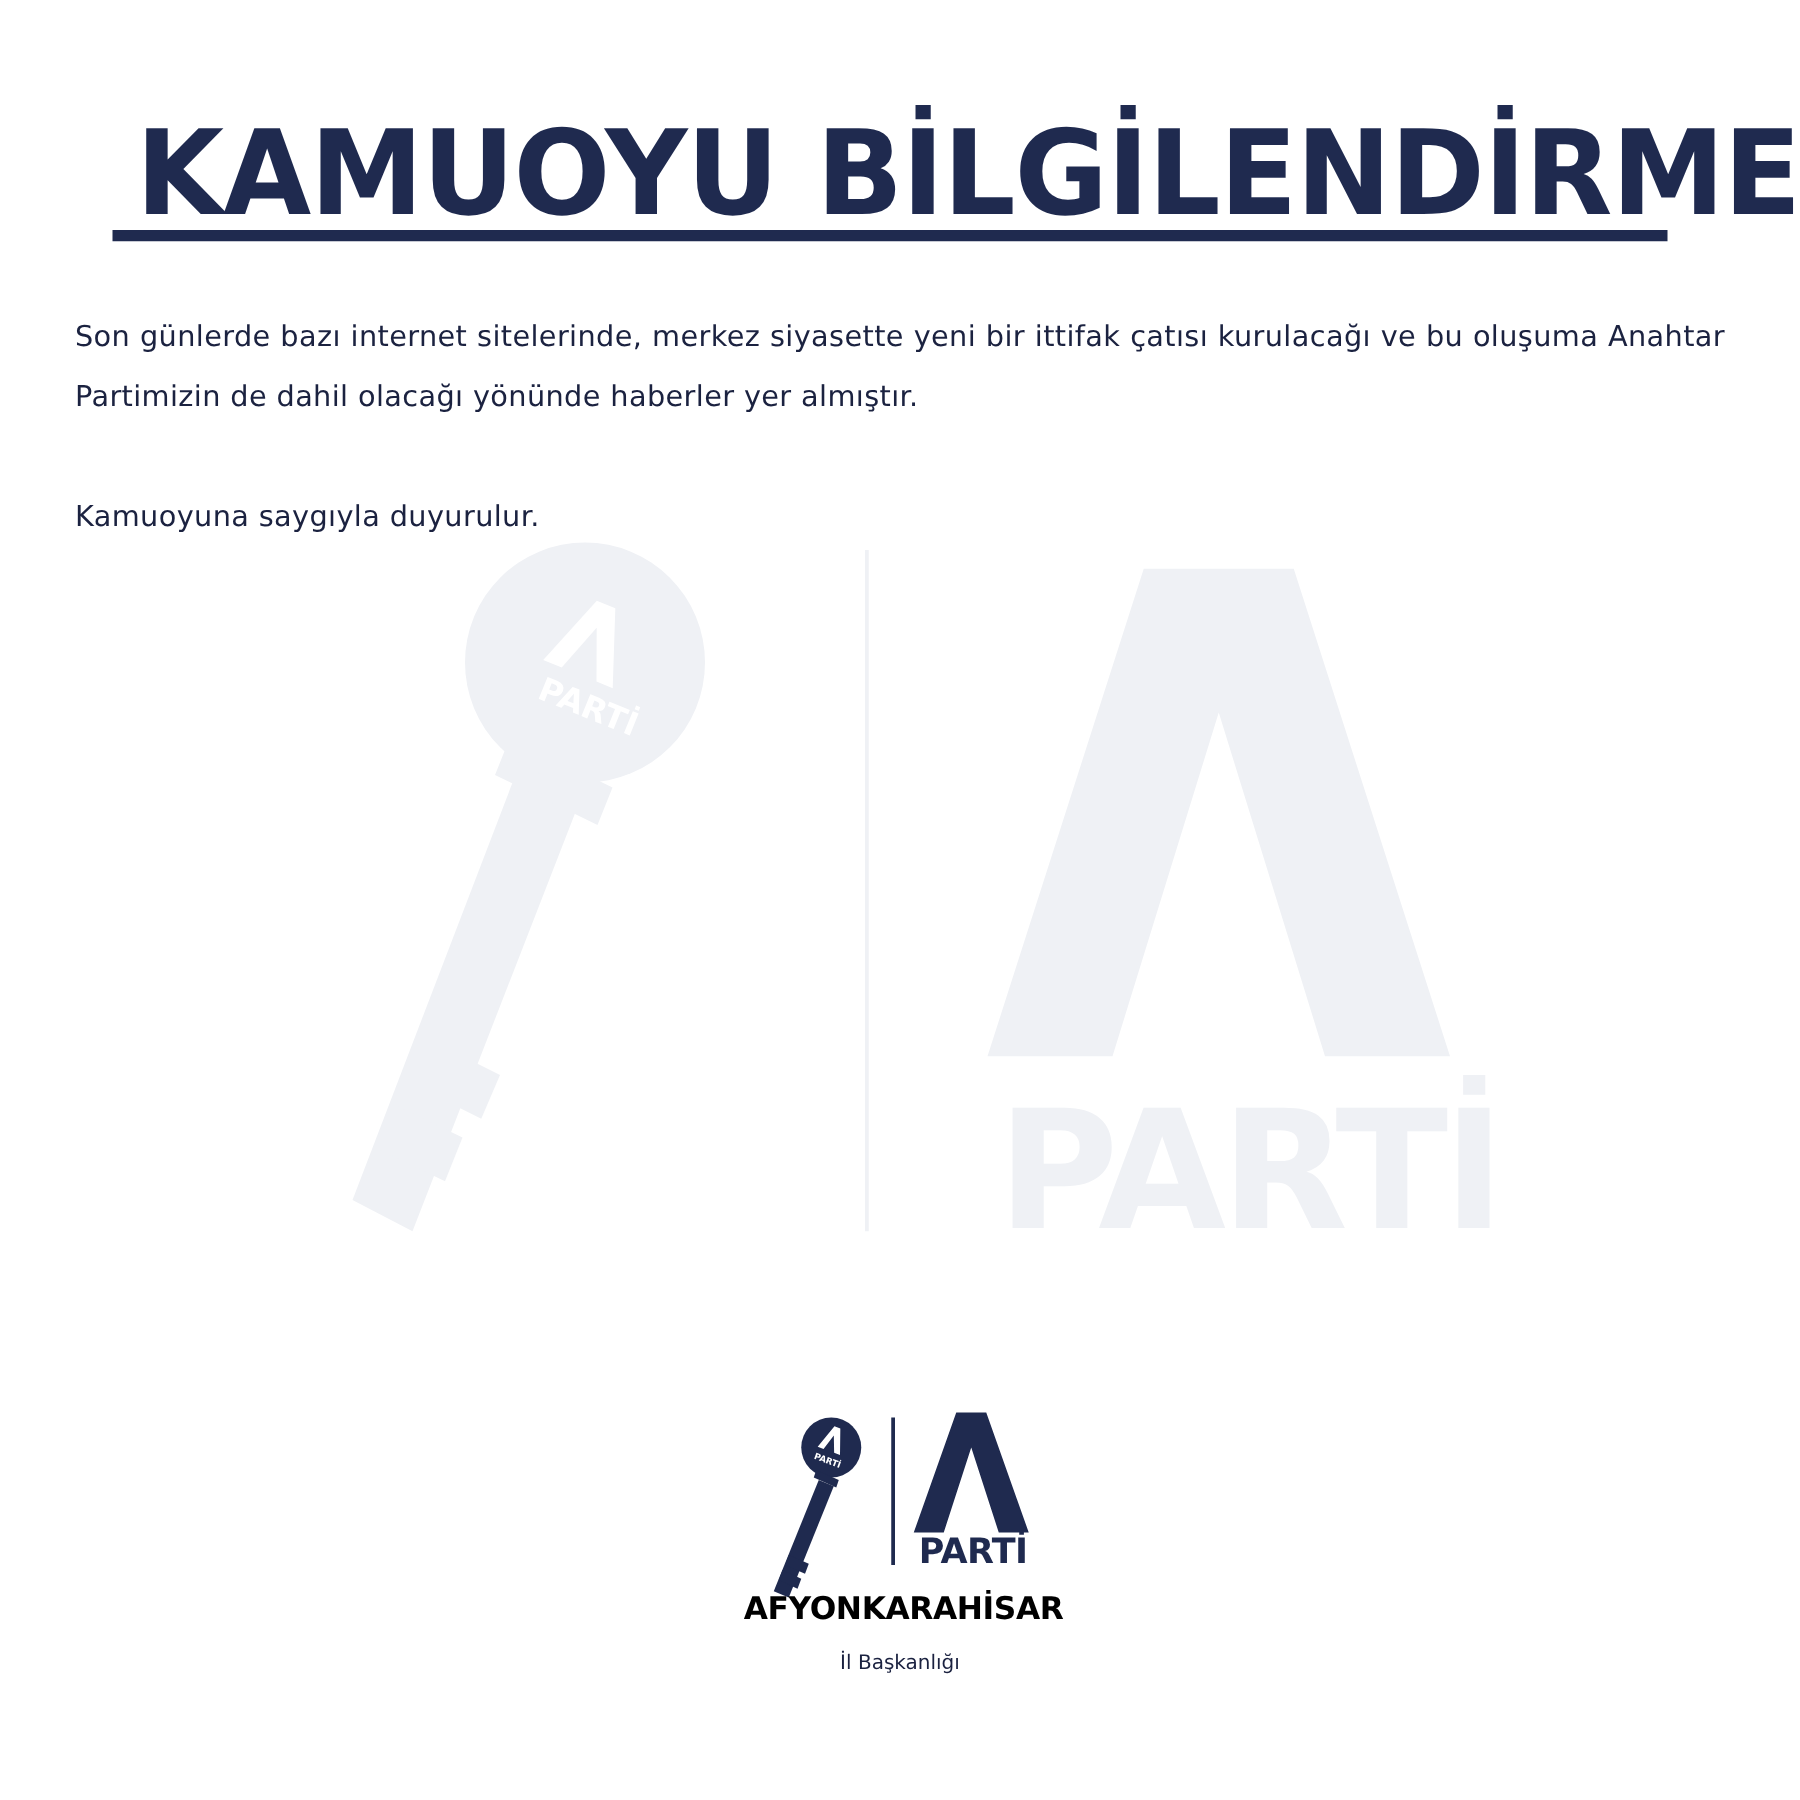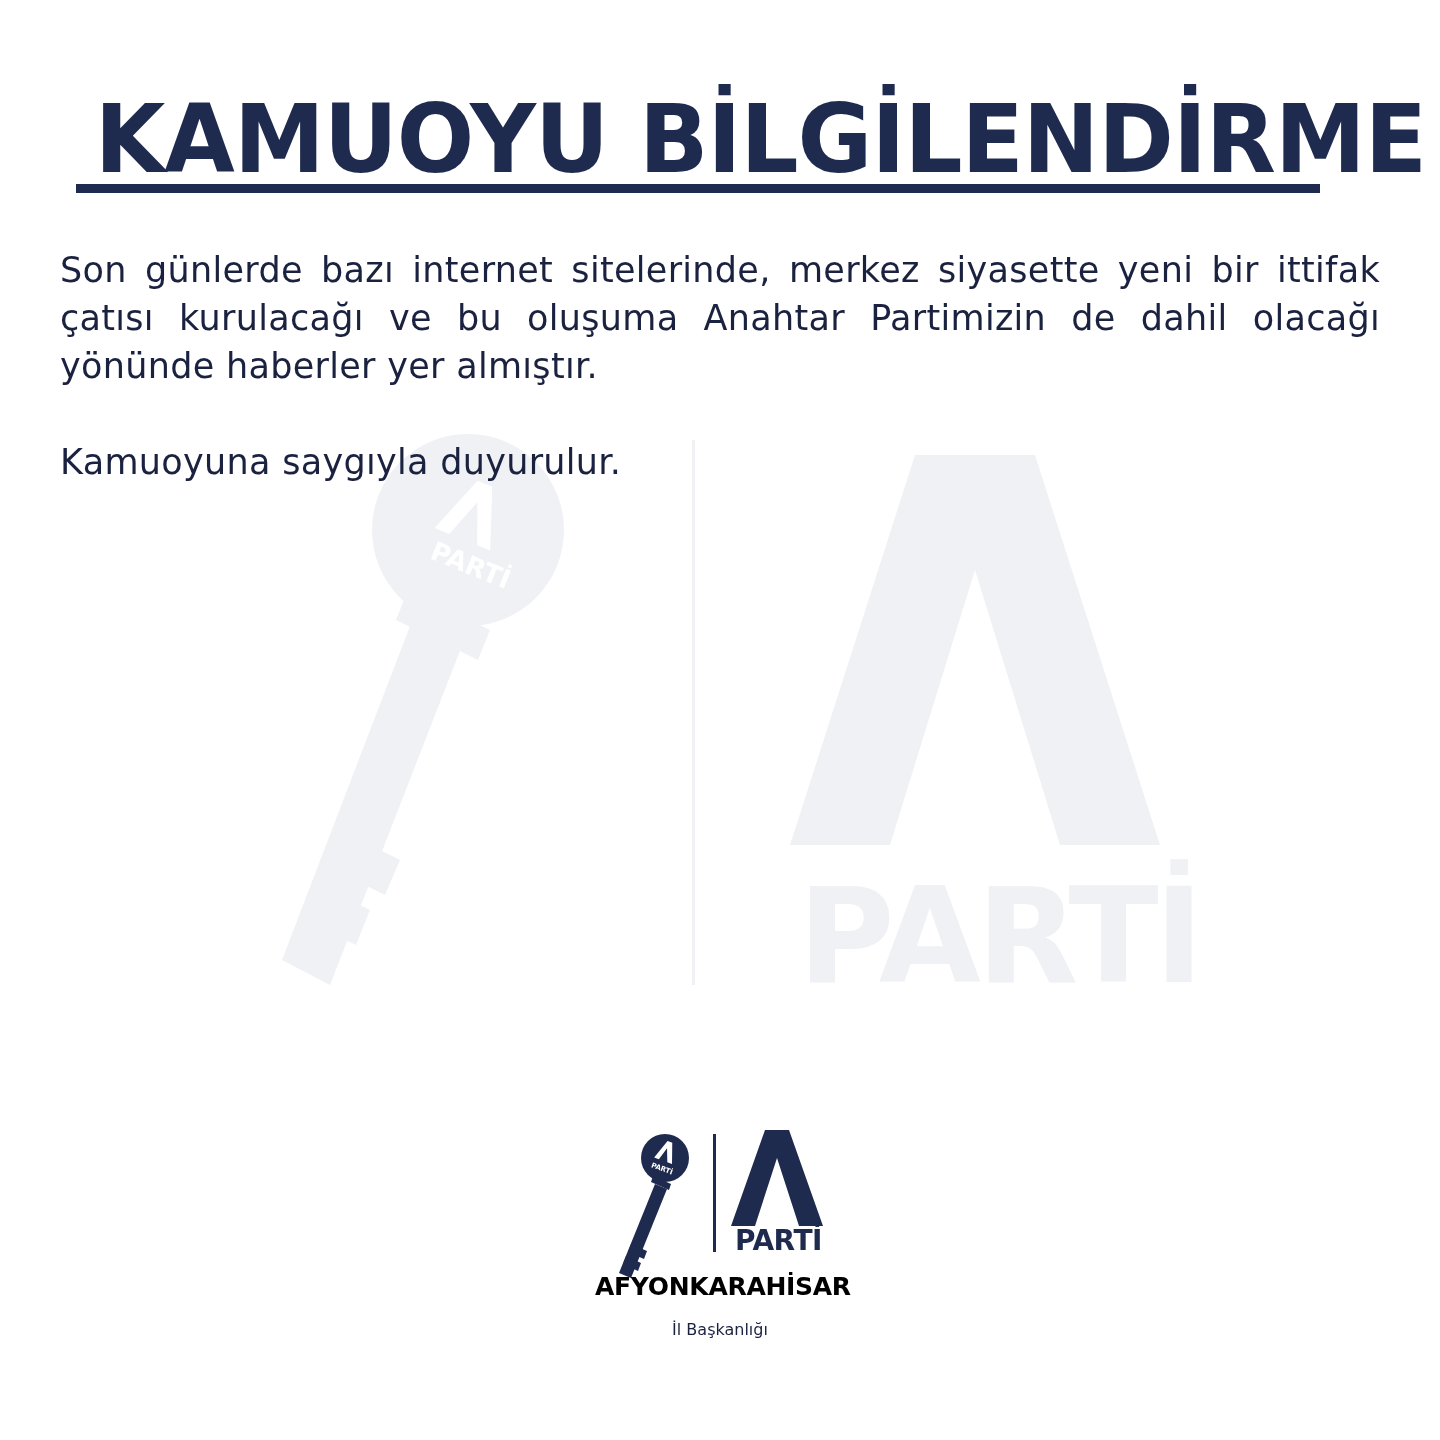--- a/index.html
+++ b/index.html
@@ -6,21 +6,21 @@
   body {
     width: 1440px; height: 1440px;
     background: #ffffff;
     position: relative;
     overflow: hidden;
     font-family: "DejaVu Sans", sans-serif;
     color: #1b2240;
   }
   .watermark { position: absolute; left: 0; top: 0; width: 1440px; height: 1440px; pointer-events: none; }
   .title-wrap {
-    position: absolute; left: 76px; top: 92px; width: 1244px;
+    position: absolute; left: 90px; top: 92px; width: 1244px;
   }
   .title {
     margin: 0;
     font-family: "DejaVu Sans", sans-serif;
     font-weight: 700;
     font-size: 94px;
     line-height: 96px;
     letter-spacing: -1px;
     color: #1f2a4f;
     text-align: center;
@@ -32,21 +32,21 @@
     position: absolute; left: 0; top: 92px; width: 1244px; height: 9px;
     background: #1f2a4f;
   }
   .content {
     position: absolute; left: 60px; top: 246px; width: 1320px;
   }
   .para {
     margin: 0 0 48px 0;
     font-family: "DejaVu Sans", sans-serif;
     font-weight: 400;
-    font-size: 35px;
+    font-size: 23px;
     line-height: 48px;
     letter-spacing: 0.3px;
     text-align: justify;
     color: #1b2240;
   }
   .para.last { text-align: left; margin-top: 22px; }
   .logo {
     position: absolute; left: 595px; top: 1128px; width: 250px; height: 240px;
   }
   .logo-key { position: absolute; left: 18px; top: 4px; width: 82px; height: 150px; }

